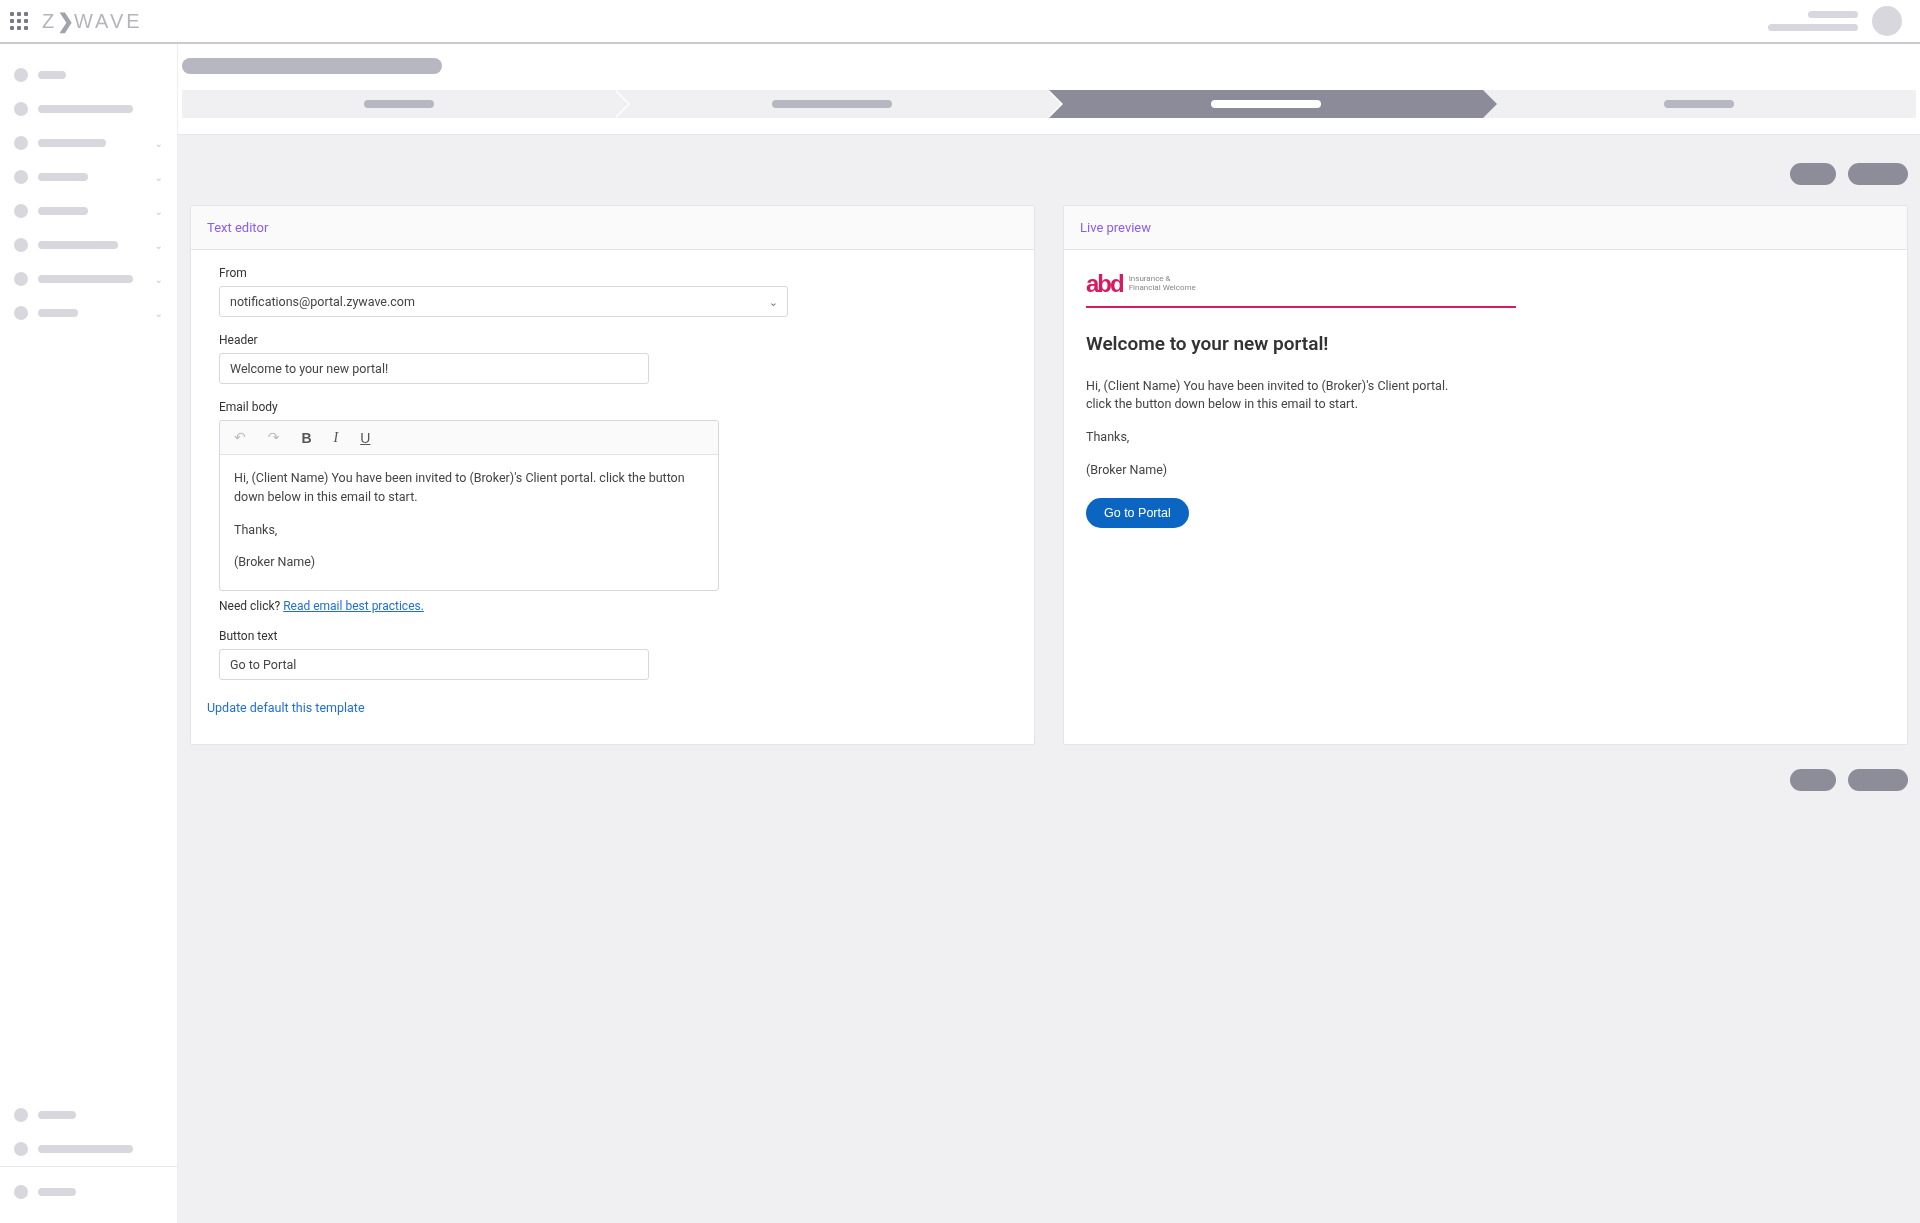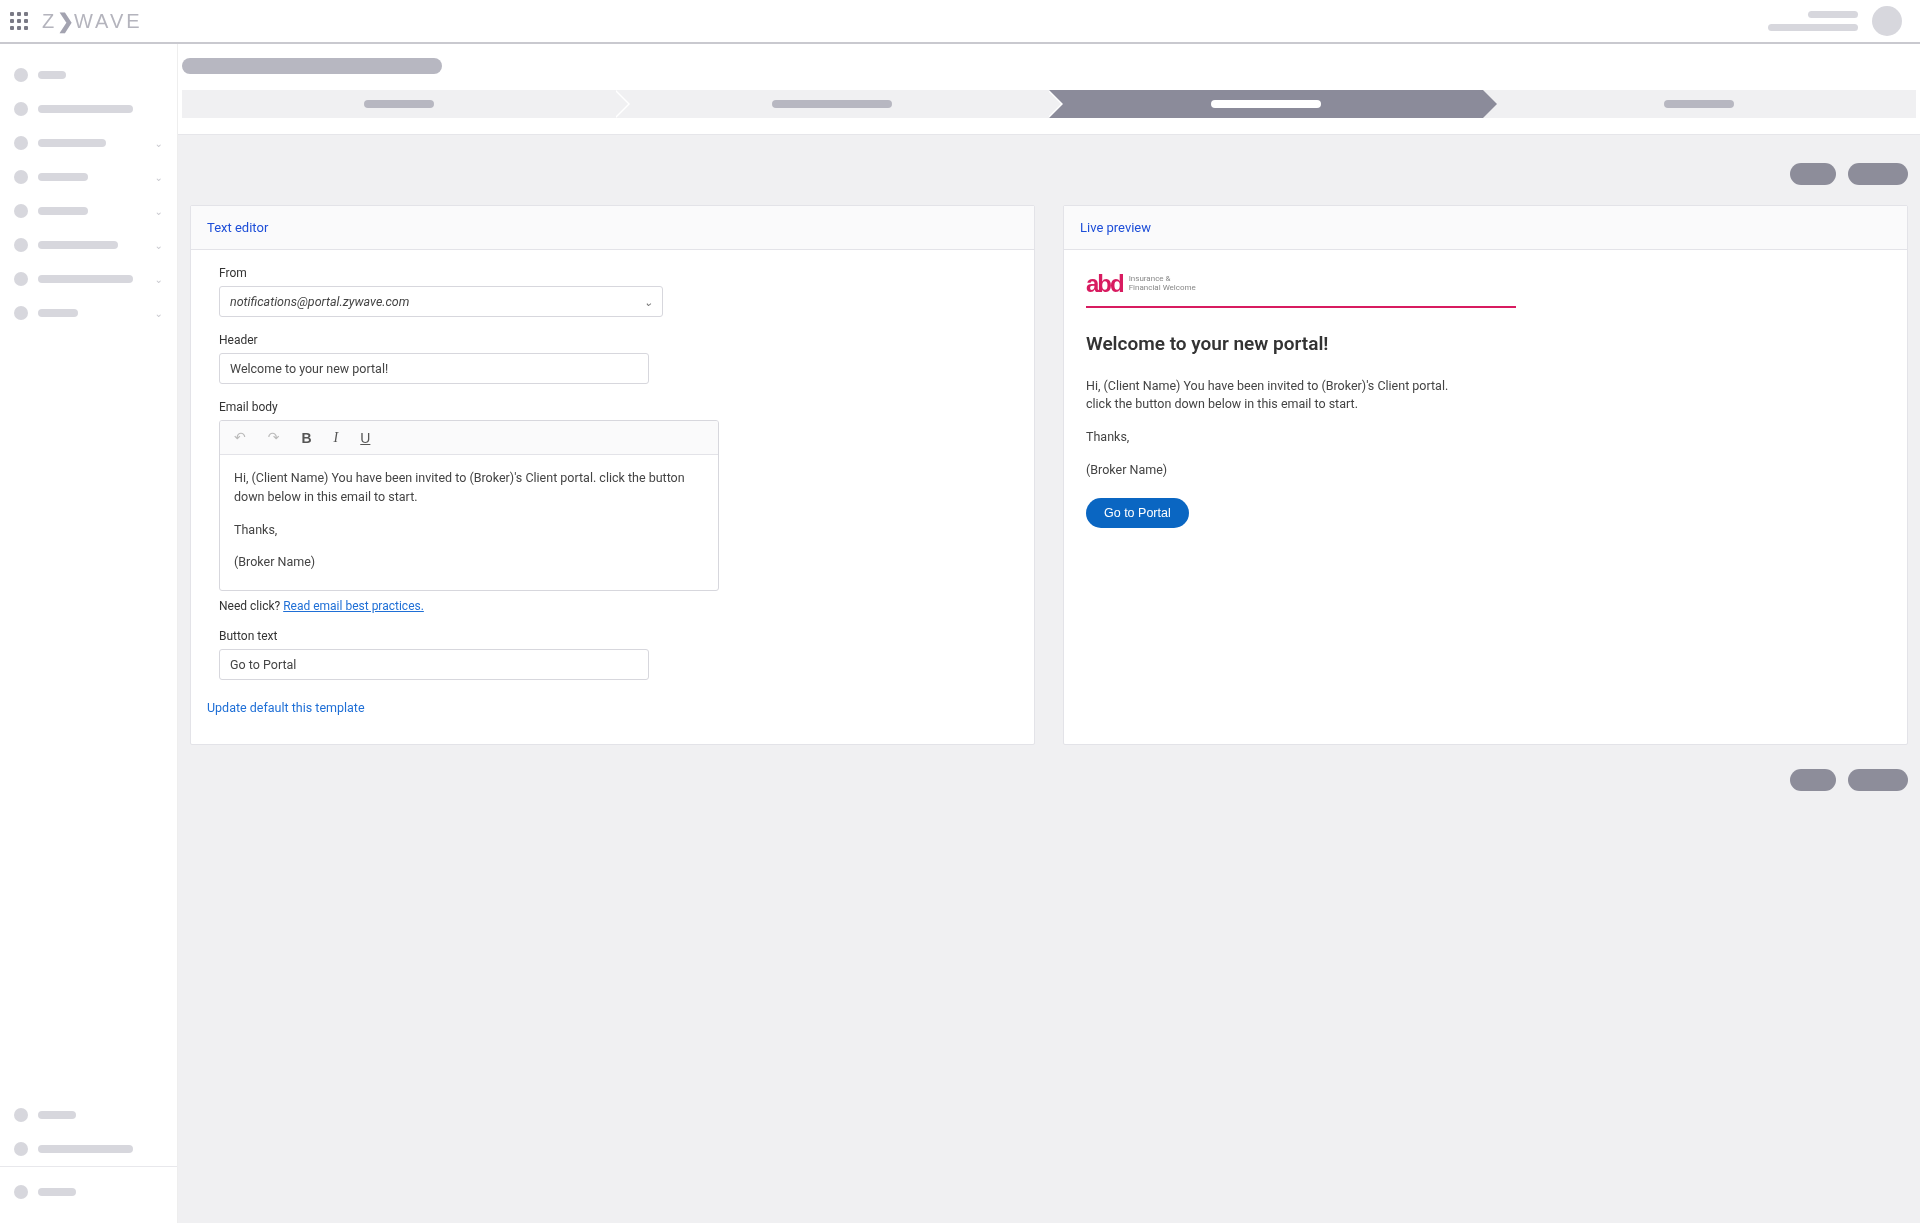--- a/index.html
+++ b/index.html
@@ -174,21 +174,21 @@
     .panel {
       background:#fff;
       border:1px solid #e3e3e8;
       border-radius:2px;
       flex:1;
       min-height: 540px;
     }
     .panel-header {
       padding: 14px 16px;
       font-size: 13px;
-      color:#1d4ed8;
+      color:#8b5cf6;
       border-bottom:1px solid #e3e3e8;
       background:#fafafb;
     }
     .panel-body { padding: 16px 16px 20px 16px; }
 
     
     .field { margin-bottom: 16px; margin-left: 12px; }
     .field-label { font-size: 12px; color:#333; margin-bottom:6px; display:block;}
     .input, .select {
       width: 100%;
@@ -359,21 +359,21 @@
         <div class="btn-skel primary"></div>
       </div>
 
       <div class="panels">
 
         <div class="panel">
           <div class="panel-header">Text editor</div>
           <div class="panel-body">
             <div class="field">
               <label class="field-label">From</label>
-              <div class="select-wrap" style="width:444px; max-width:100%;font-style:italic;">
+              <div class="select-wrap" style="width:569px; max-width:100%;">
                 <div class="input">notifications@portal.zywave.com</div>
                 <span class="chev">⌄</span>
               </div>
             </div>
 
 
             <div class="field">
               <label class="field-label">Header</label>
               <input class="input narrow" value="Welcome to your new portal!" style="">
             </div>

